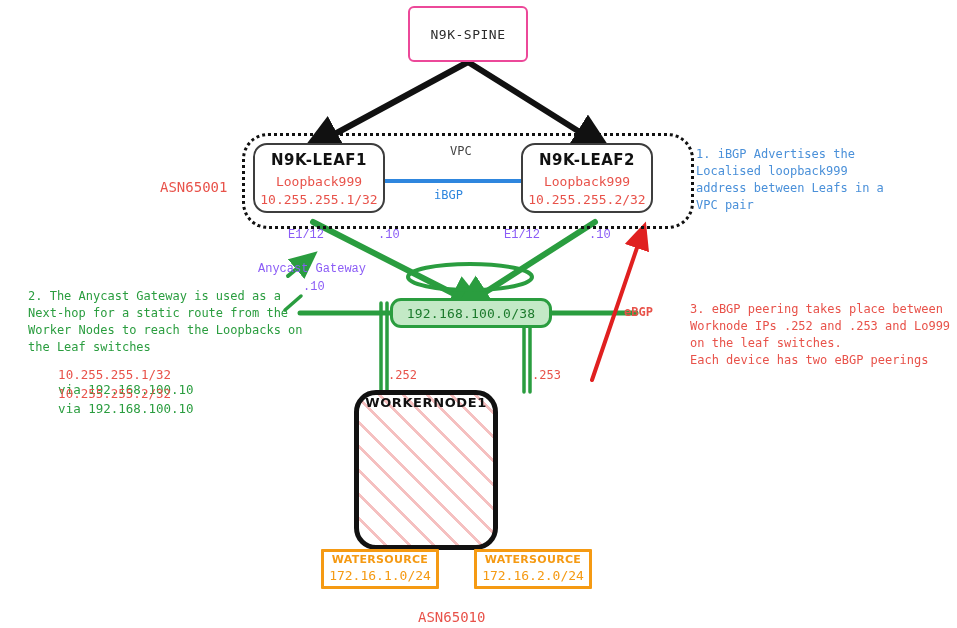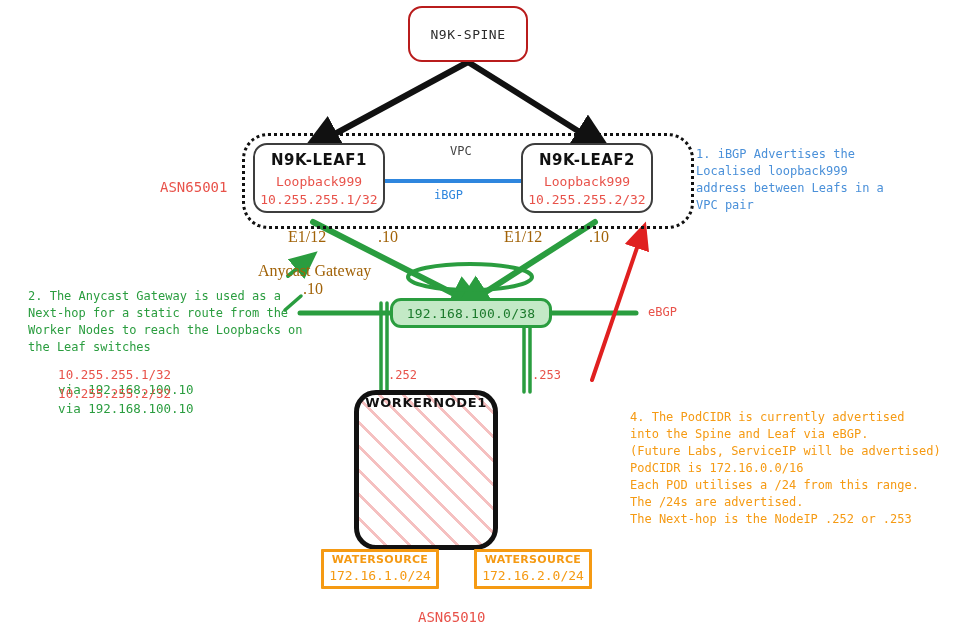--- a/index.html
+++ b/index.html
@@ -32,22 +32,22 @@
     position: absolute;
     box-sizing: border-box;
     display: flex;
     flex-direction: column;
     align-items: center;
     justify-content: center;
     text-align: center;
   }
 
   .spine-box {
-    border: 2px solid #b91c1c;
-    border-radius: 14px;
+    border: 2px solid #ec4899;
+    border-radius: 6px;
     background: #ffffff;
   }
   .spine-label {
     font-family: "DejaVu Sans Mono", monospace;
     font-size: 13px;
     color: #2b2b2b;
     letter-spacing: 0.5px;
   }
 
   .leaf-box {
@@ -167,23 +167,23 @@
     white-space: pre;
     line-height: 1.42;
   }
   .ann-blue   { color: #4a90d9; font-size: 12px; }
   .ann-red    { color: #e8524a; font-size: 12px; }
   .ann-orange { color: #f59a13; font-size: 12px; }
   .ann-green  { color: #2a9d3f; font-size: 12px; }
 
   .label-green {
     position: absolute;
-    font-family: Liberation Serif, serif;
-    font-size: 16px;
-    color: #a16207;
+    font-family: Liberation Mono, monospace;
+    font-size: 12px;
+    color: #8b5cf6;
     white-space: pre;
   }
   .label-red {
     position: absolute;
     font-family: "DejaVu Sans Mono", monospace;
     font-size: 12px;
     color: #e8524a;
     white-space: pre;
   }
   .asn-label {
@@ -275,21 +275,21 @@
   <span class="label-green" style="left:504px; top:228px;">E1/12</span>
   <span class="label-green" style="left:589px; top:228px;">.10</span>
 
   <span class="label-green" style="left:258px; top:262px;">Anycast Gateway</span>
   <span class="label-green" style="left:303px; top:280px;">.10</span>
 
   <div class="subnet-pill" style="left:390px; top:298px; width:162px; height:30px;">
     <span>192.168.100.0/38</span>
   </div>
 
-  <span class="label-red" style="left:648px; top:305px;">eBGP</span>
+  <span class="label-red" style="left:624px; top:305px;font-weight:bold;">eBGP</span>
 
   <span class="label-red" style="left:388px; top:368px;">.252</span>
   <span class="label-red" style="left:532px; top:368px;">.253</span>
 
   <div class="worker-box" style="left:314px; top:390px; width:144px; height:160px;">
     <span class="worker-label">WORKERNODE1</span>
   </div>
 
   <div class="pod-box" style="left:321px; top:549px; width:118px; height:40px;">
     <span class="pod-name">WATERSOURCE</span>
@@ -305,28 +305,25 @@
   <div class="ann ann-blue" style="left:696px; top:146px;">1. iBGP Advertises the
 Localised loopback999
 address between Leafs in a
 VPC pair</div>
 
   <div class="ann ann-green" style="left:28px; top:288px;">2. The Anycast Gateway is used as a
 Next-hop for a static route from the
 Worker Nodes to reach the Loopbacks on
 the Leaf switches</div>
 
-
-  <div class="ann ann-orange" style="left:630px; top:409px;">4. The PodCIDR is currently advertised
-into the Spine and Leaf via eBGP.
-(Future Labs, ServiceIP will be advertised)
-PodCIDR is 172.16.0.0/16
-Each POD utilises a /24 from this range.
-The /24s are advertised.
-The Next-hop is the NodeIP .252 or .253</div>
+  <div class="ann ann-red" style="left:690px; top:301px;">3. eBGP peering takes place between
+Worknode IPs .252 and .253 and Lo999
+on the leaf switches.
+Each device has two eBGP peerings</div>
+
 
   <div class="route-line" style="left:28px; top:352px;">
     <span class="route-prefix">10.255.255.1/32</span>
     <span class="route-via">via 192.168.100.10</span>
   </div>
   <div class="route-line" style="left:28px; top:371px;">
     <span class="route-prefix">10.255.255.2/32</span>
     <span class="route-via">via 192.168.100.10</span>
   </div>
 

